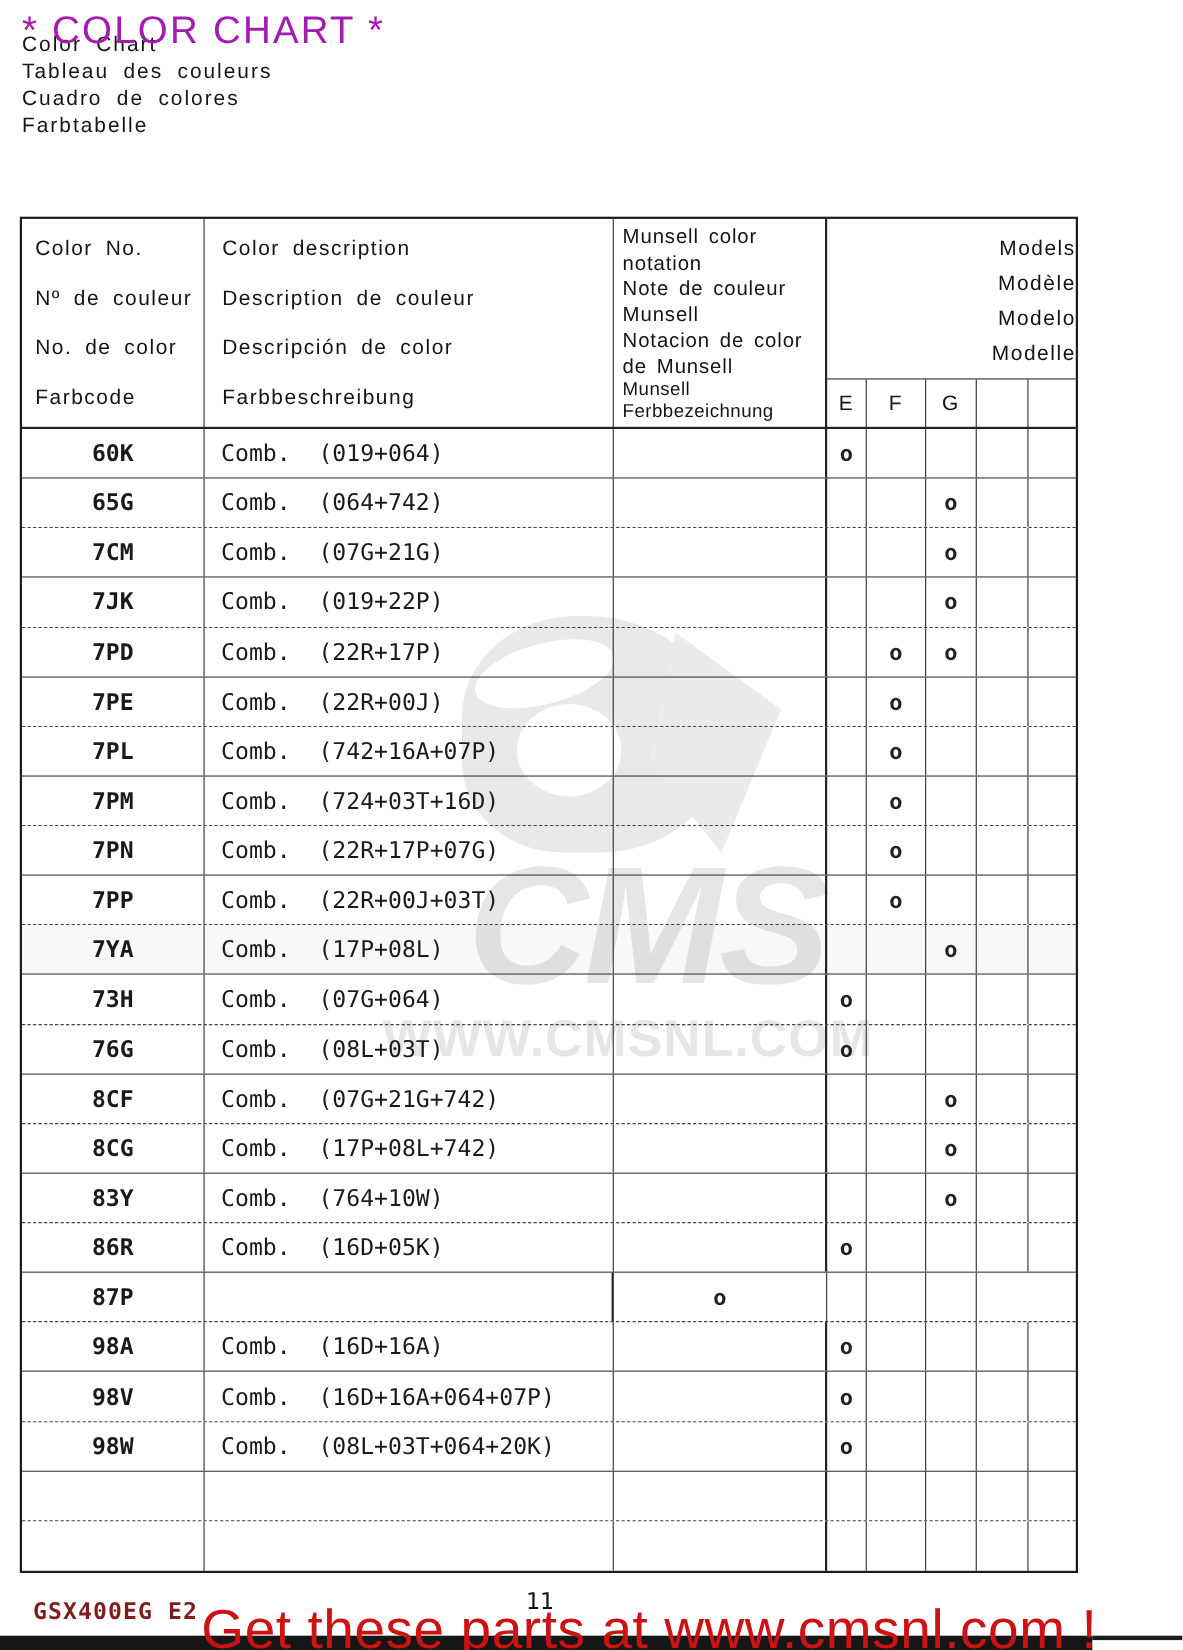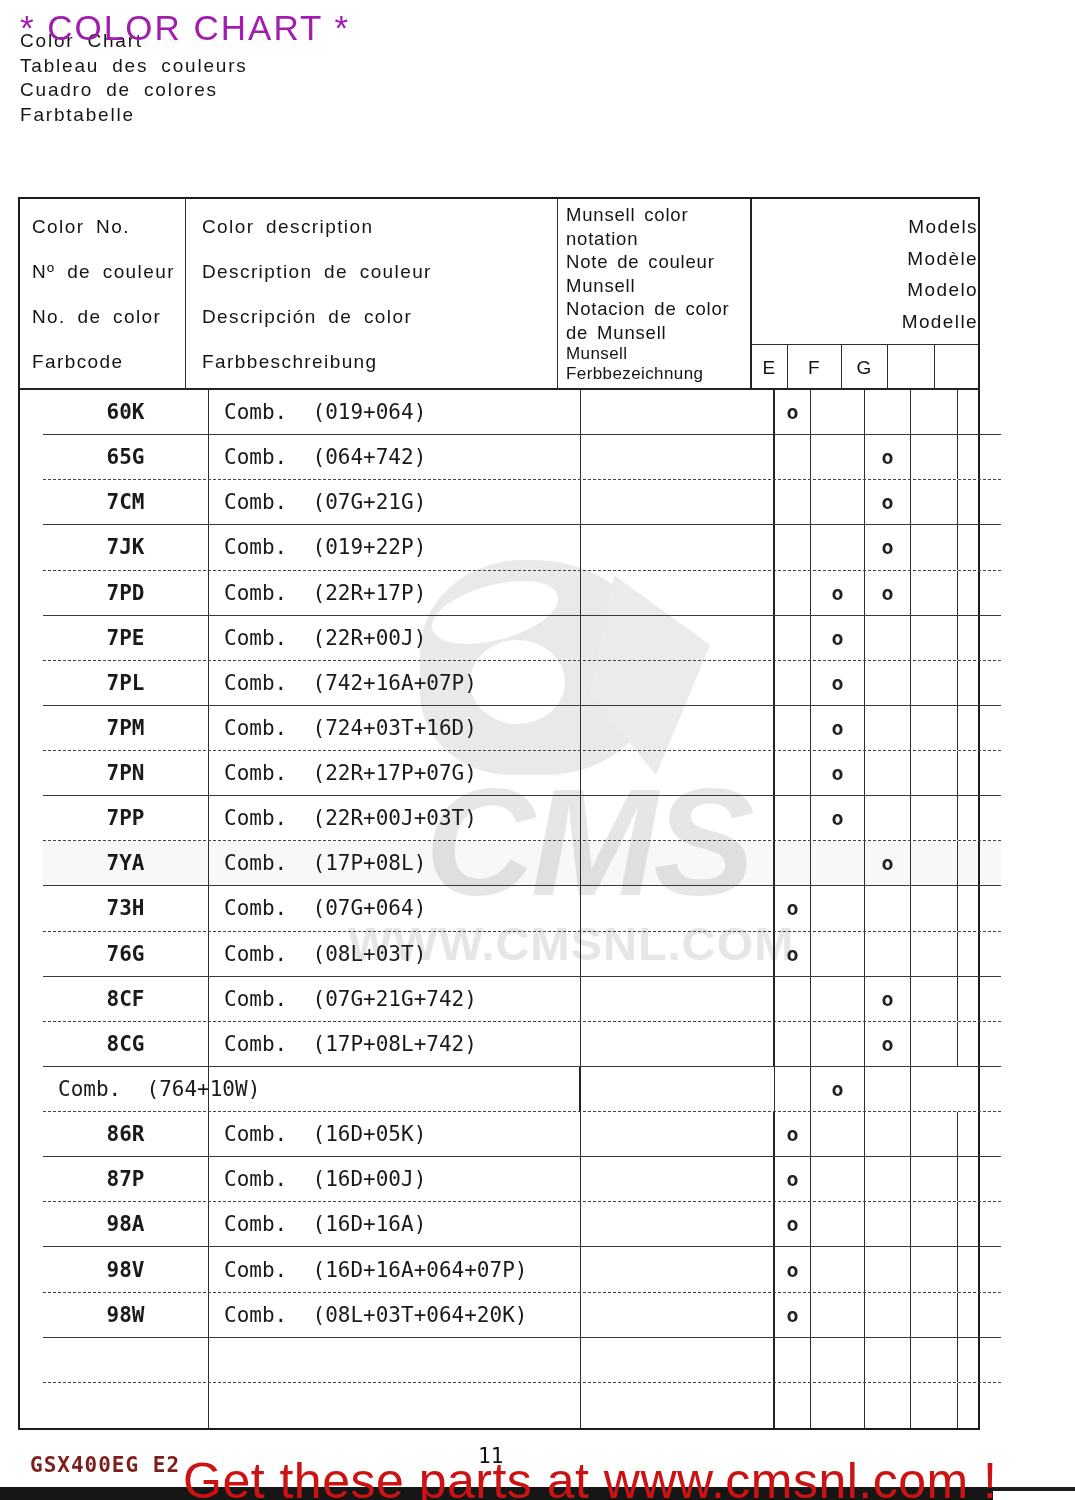--- a/index.html
+++ b/index.html
@@ -71,21 +71,21 @@
   .models-sub {
     height:46px; border-top:1px solid #2e2e2e;
     display:grid; grid-template-columns:36px 54px 46px 47px 43px;
   }
   .models-sub .sub {
     display:flex; align-items:center; justify-content:center;
     border-right:1px solid #2e2e2e; font-size:19px;
   }
   .models-sub .sub:last-child { border-right:none; }
 
-  .tbody { flex:1; display:grid; grid-template-rows:repeat(23, 1fr);padding-left:23px; }
+  .tbody { flex:1; display:grid; grid-template-rows:repeat(23, 1fr); }
   .row {
     display:grid; grid-template-columns:166px 372px 194px 36px 54px 46px 47px 43px;
     border-bottom:1px solid #3a3a3a;
   }
   .row.alt { border-bottom-style:dashed; border-bottom-color:#444; }
   .row:last-child { border-bottom:none; }
   .row.tinted { background:rgba(60,60,55,0.035); }
   .cell { display:flex; align-items:center; }
   .c-code {
     justify-content:center; border-right:1px solid #2e2e2e;
@@ -342,20 +342,21 @@
     <div class="cell c-desc">Comb.  (17P+08L+742)</div>
     <div class="cell c-munsell"></div>
     <div class="cell c-mark mark"></div>
     <div class="cell c-mark mark"></div>
     <div class="cell c-mark mark">o</div>
     <div class="cell c-mark mark"></div>
     <div class="cell c-mark mark"></div>
   </div>
 
   <div class="row alt">
+    <div class="cell c-code">83Y</div>
     <div class="cell c-desc">Comb.  (764+10W)</div>
     <div class="cell c-munsell"></div>
     <div class="cell c-mark mark"></div>
     <div class="cell c-mark mark"></div>
     <div class="cell c-mark mark">o</div>
     <div class="cell c-mark mark"></div>
     <div class="cell c-mark mark"></div>
   </div>
 
   <div class="row">
@@ -364,21 +365,20 @@
     <div class="cell c-munsell"></div>
     <div class="cell c-mark mark">o</div>
     <div class="cell c-mark mark"></div>
     <div class="cell c-mark mark"></div>
     <div class="cell c-mark mark"></div>
     <div class="cell c-mark mark"></div>
   </div>
 
   <div class="row alt">
     <div class="cell c-code">87P</div>
-    <div class="cell c-desc">Comb.  (16D+00J)</div>
     <div class="cell c-munsell"></div>
     <div class="cell c-mark mark">o</div>
     <div class="cell c-mark mark"></div>
     <div class="cell c-mark mark"></div>
     <div class="cell c-mark mark"></div>
     <div class="cell c-mark mark"></div>
   </div>
 
   <div class="row">
     <div class="cell c-code">98A</div>

